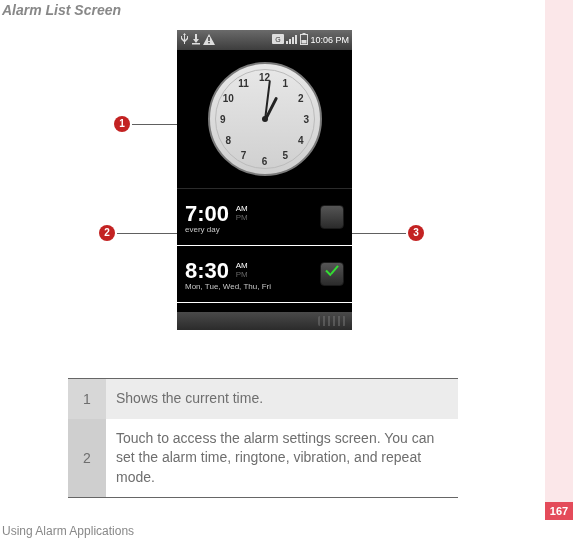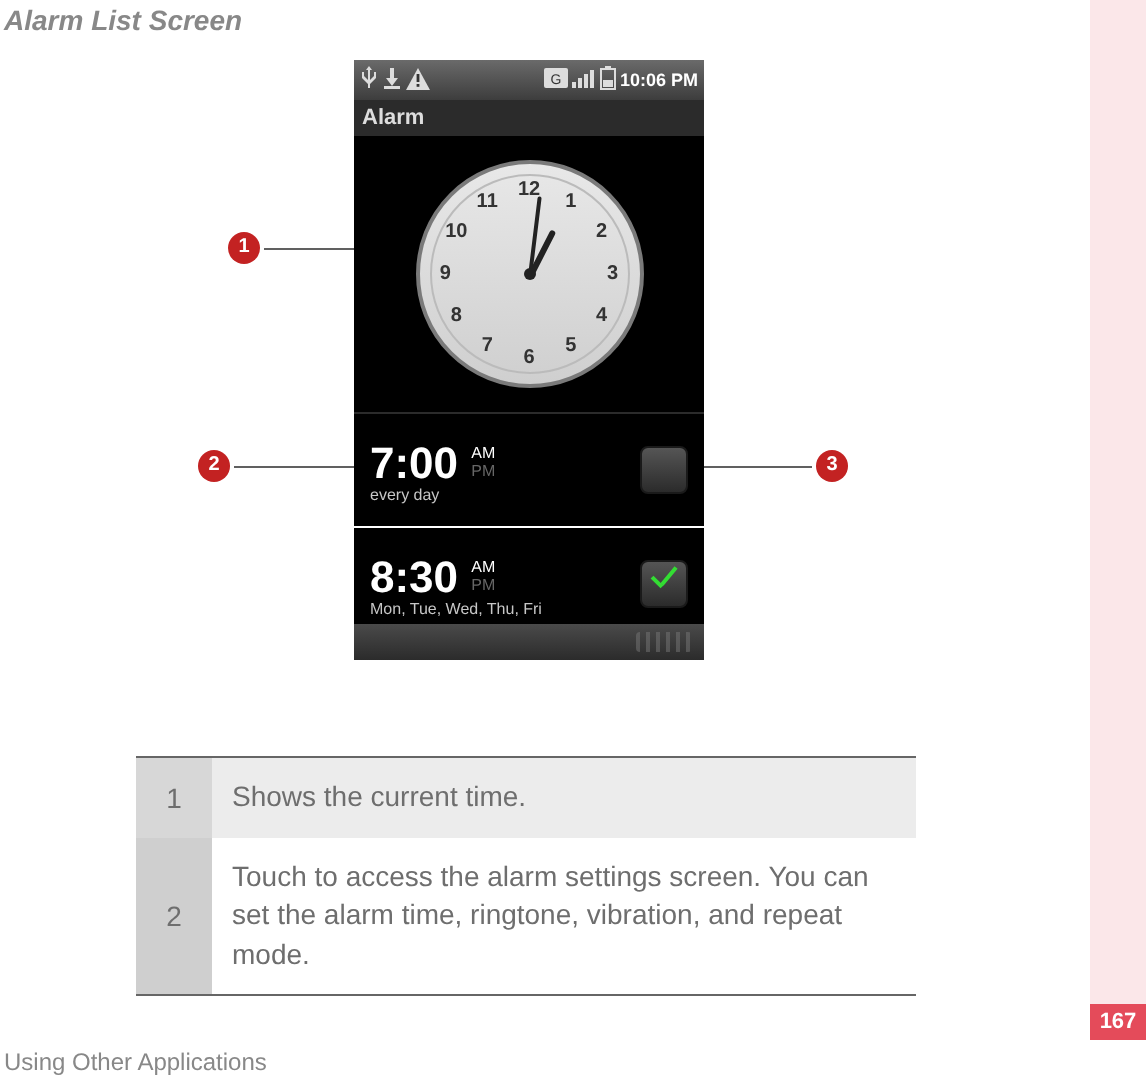--- a/index.html
+++ b/index.html
@@ -238,24 +238,23 @@
             <rect x="9" y="1" width="2" height="9" fill="#ddd"></rect>
           </svg>
       </span>
       <span class="ico">
         <svg width="8" height="12" viewBox="0 0 8 12">
             <rect x="2.5" y="0" width="3" height="1.5" fill="#ddd"></rect>
             <rect x="0.5" y="1.5" width="7" height="10" fill="none" stroke="#ddd" stroke-width="1"></rect>
             <rect x="1.5" y="7" width="5" height="3.5" fill="#ddd"></rect>
           </svg>
       </span>
-      <span style="font-weight:bold">10:06 PM</span>
+      <span style="font-weight:normal">10:06 PM</span>
     </span>
   </div>
-  <div class="title-bar">Alarm</div>
 
   <div class="clock-tile">
     <div class="clock-face">
       <span class="num n12">12</span>
       <span class="num n1">1</span>
       <span class="num n2">2</span>
       <span class="num n3">3</span>
       <span class="num n4">4</span>
       <span class="num n5">5</span>
       <span class="num n6">6</span>
@@ -310,13 +309,13 @@
       <span>Shows the current time.</span><br>
     </div>
   </div>
   <div class="trow beta">
     <div class="idx">2</div>
     <div class="desc">Touch to access the alarm settings screen. You can set the alarm time, ringtone, vibration, and repeat mode.</div>
   </div>
 </div>
 
 <div class="tab">167</div>
-<div class="footer">Using Other Applications</div>
+<div class="footer">Using Alarm Applications</div>
 
 </body></html>

